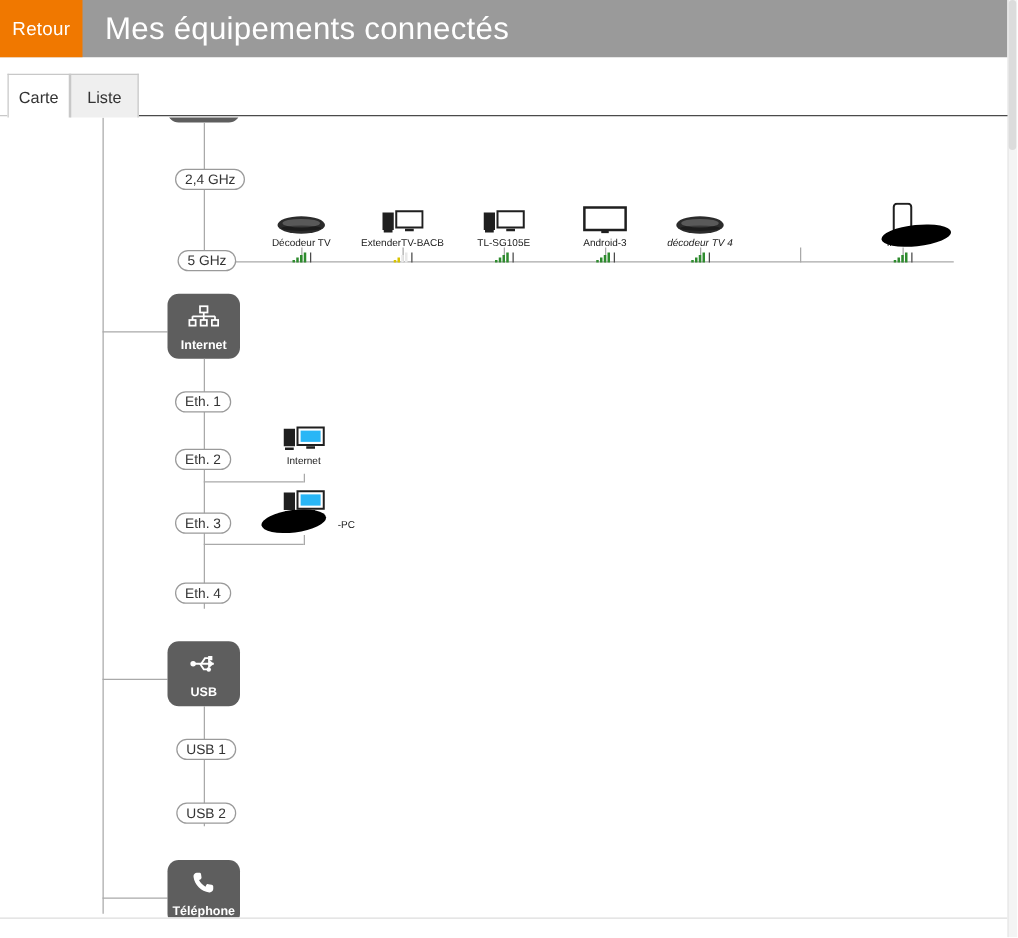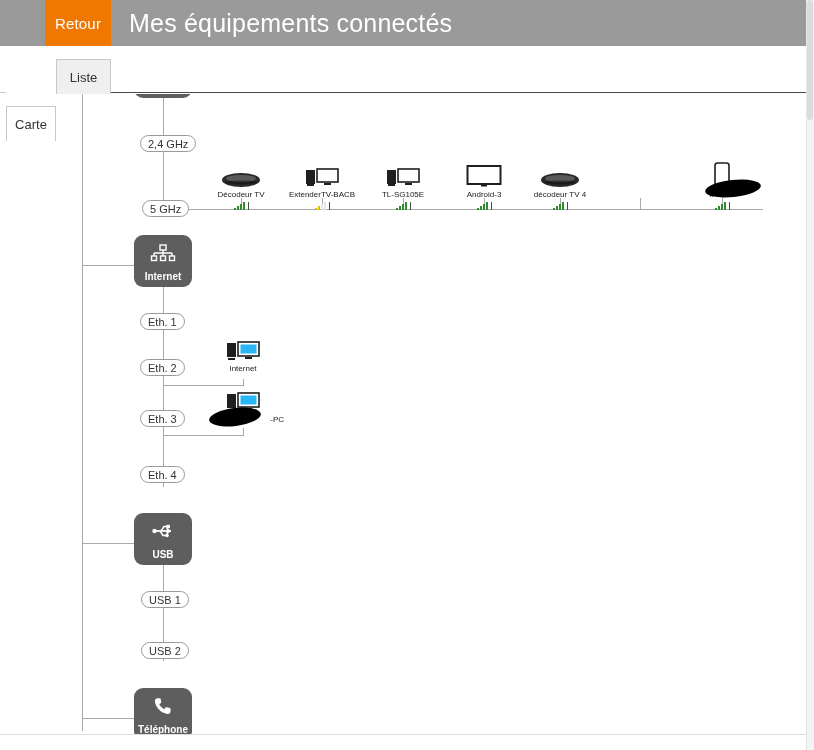--- a/index.html
+++ b/index.html
@@ -31,21 +31,20 @@
     width: 66px;
     height: 46px;
     background: #f07800;
     color: #ffffff;
     font-size: 15px;
     display: flex;
     align-items: center;
     justify-content: center;
     cursor: pointer;
     letter-spacing: .2px;
-    margin-left: 45px;
   }
   .header-title {
     color: #ffffff;
     font-size: 25px;
     margin-left: 18px;
     font-weight: 400;
     letter-spacing: .2px;
     white-space: nowrap;
   }
 
@@ -72,21 +71,21 @@
     cursor: pointer;
   }
   .tab.active {
     background: #ffffff;
     z-index: 3;
   }
   .tab.inactive {
     background: #efefef;
     z-index: 2;
   }
-  .tab-carte { left: 6px;  width: 50px; margin-top: 47px; }
+  .tab-carte { left: 6px;  width: 50px; }
   .tab-liste { left: 56px; width: 55px; }
   .tab-underline {
     position: absolute;
     left: 111px;
     top: 46px;
     width: 695px;
     height: 1px;
     background: #4a4a4a;
     z-index: 1;
   }
@@ -387,21 +386,21 @@
       <div class="device-name">Android-3</div>
       <div class="signal">
         <span class="sig-bar" style="height:2px;background:#2e8b2e;"></span>
         <span class="sig-bar" style="height:4px;background:#2e8b2e;"></span>
         <span class="sig-bar" style="height:6px;background:#2e8b2e;"></span>
         <span class="sig-bar" style="height:8px;background:#2e8b2e;"></span>
         <span class="sig-sep"></span>
       </div>
     </div>
 
-    <div class="device" style="left:519px; top:70px;">
+    <div class="device" style="left:519px; top:70px;font-style:italic;">
       <div class="device-icon">
         <svg width="40" height="16" viewBox="0 0 40 16">
           <ellipse cx="20" cy="8" rx="19" ry="7" fill="#2b2b2b"></ellipse>
           <ellipse cx="20" cy="6.5" rx="15" ry="3.4" fill="#ffffff" opacity="0.22"></ellipse>
           <ellipse cx="20" cy="10.5" rx="16" ry="2.2" fill="#000000" opacity="0.35"></ellipse>
         </svg>
       </div>
       <div class="device-name">décodeur TV 4</div>
       <div class="signal">
         <span class="sig-bar" style="height:2px;background:#2e8b2e;"></span>

